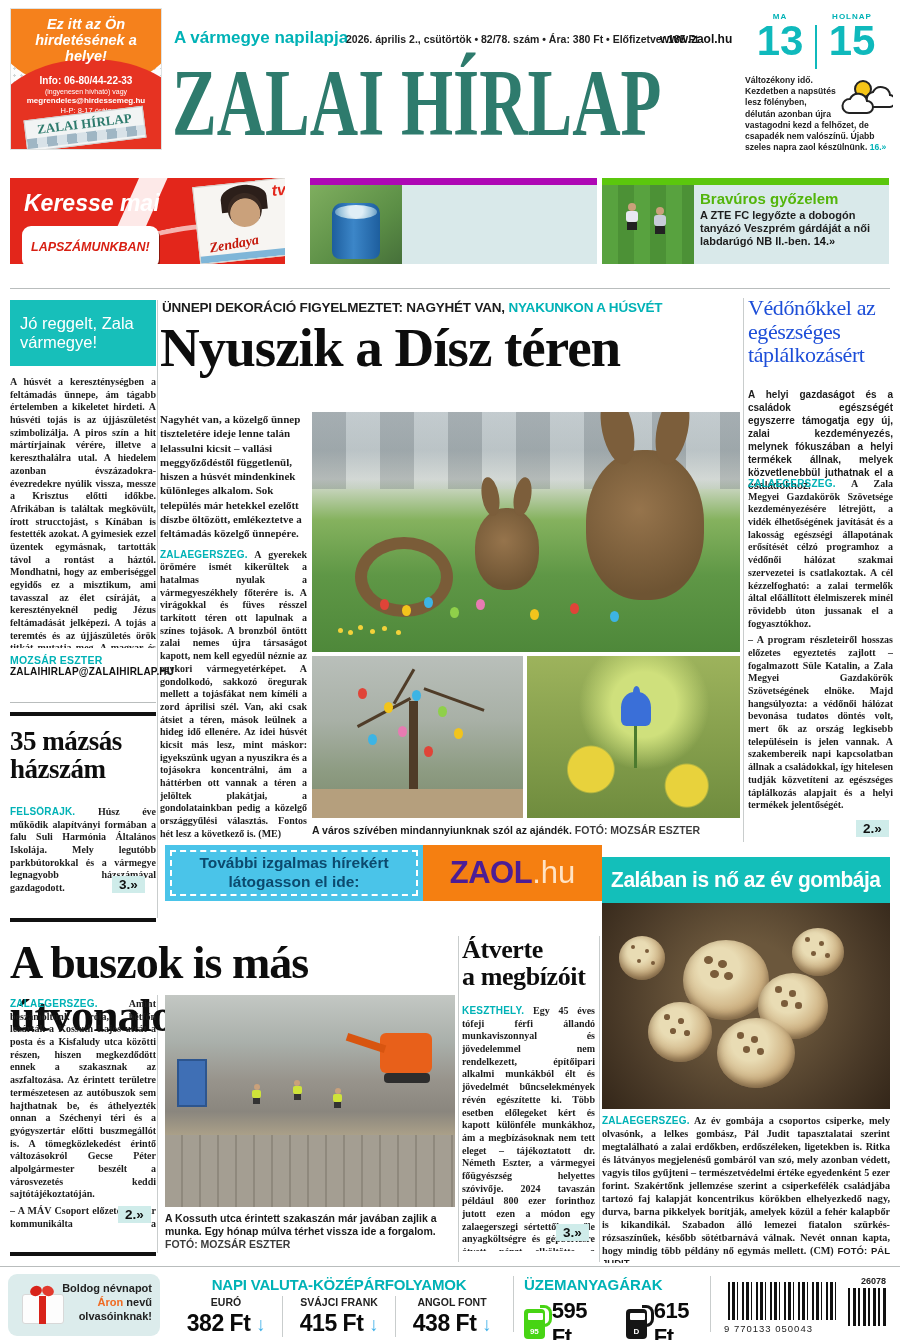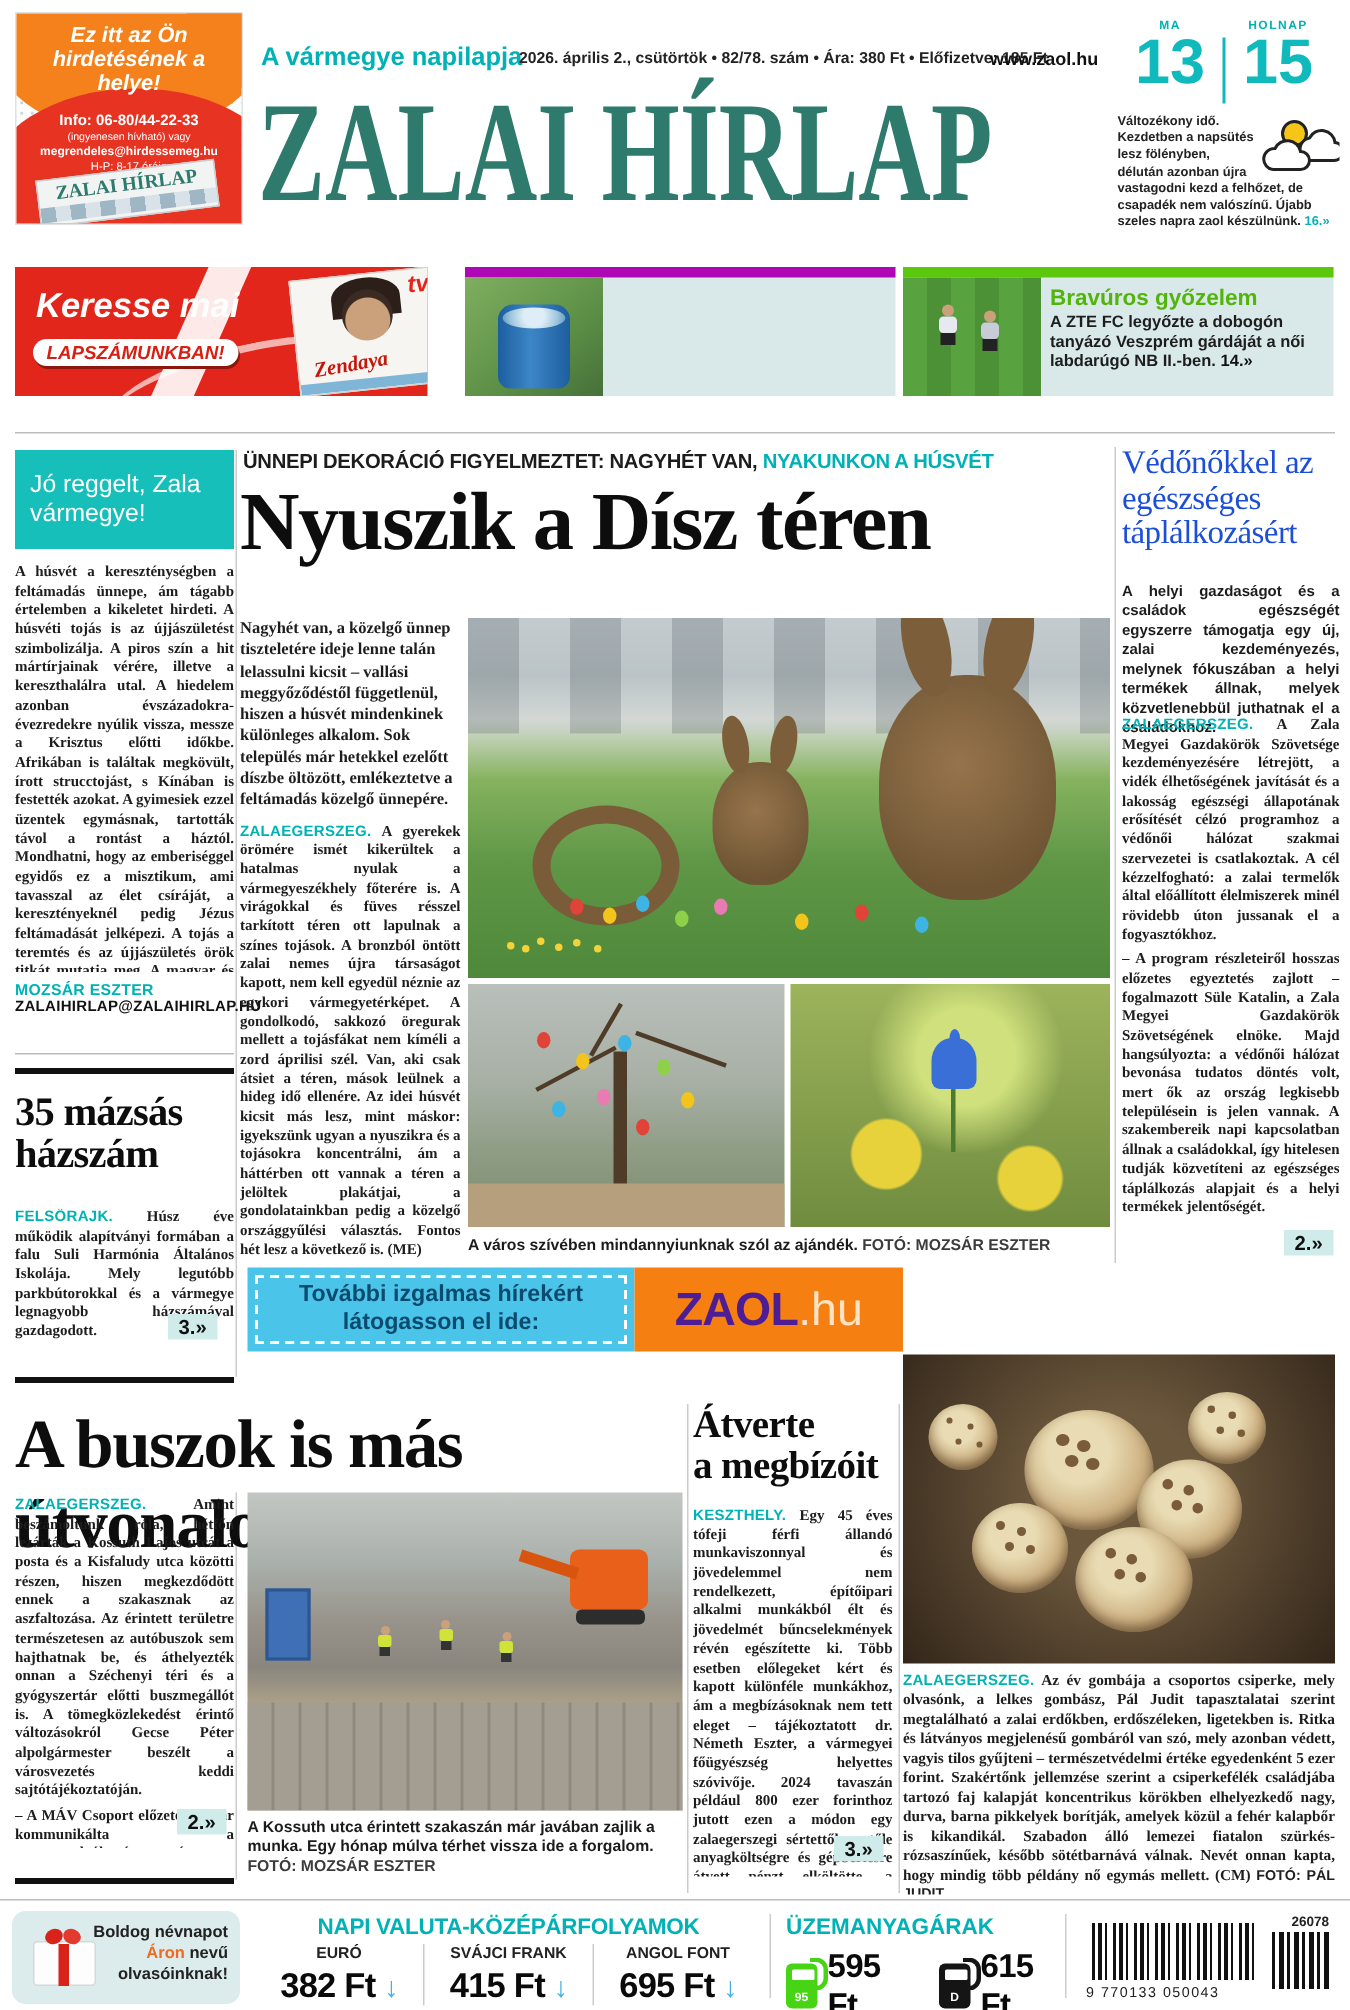--- a/index.html
+++ b/index.html
@@ -48,21 +48,21 @@
   .wx-text{margin-top:6px;font-size:8.6px;font-weight:bold;line-height:1.3;color:#222;width:148px;}
   .wx-ico{float:right;width:52px;height:40px;margin:2px 0 2px 4px;}
   
   .promo{left:10px;top:178px;width:275px;height:86px;background:#e3261b;overflow:hidden;}
   .promo:after{content:"";position:absolute;left:108px;top:-20px;width:26px;height:140px;background:#fff;
                transform:rotate(24deg);opacity:.9;}
   .promo-swoosh{position:absolute;left:60px;bottom:-30px;width:200px;height:60px;border-top:5px solid #fff;
                 border-radius:50%;transform:rotate(-12deg);opacity:.65;}
   .promo-t1{position:absolute;left:14px;top:12px;color:#fff;font-weight:bold;font-style:italic;font-size:23px;z-index:3;}
   .promo-t2{position:absolute;left:12px;top:48px;background:#fff;color:#d71f12;font-weight:bold;font-style:italic;
-            font-size:12.5px;padding:2px 9px;border-radius:9px;box-shadow:1px 2px 0 #8d170d;z-index:3;}
+            font-size:12.5px;padding:14px 9px;border-radius:9px;box-shadow:1px 2px 0 #8d170d;z-index:3;}
   .mag{position:absolute;left:186px;top:4px;width:96px;height:76px;background:#f7f5f2;transform:rotate(-6deg);
        border:1px solid #d5d0ca;z-index:2;overflow:hidden;}
   .mag-tv{position:absolute;right:4px;top:2px;color:#e3261b;font-weight:bold;font-style:italic;font-size:16px;}
   .mag-face{position:absolute;left:32px;top:10px;width:34px;height:34px;border-radius:50%;
             background:radial-gradient(circle at 50% 60%,#caa17b 55%,#3a2a22 58%);}
   .mag-hair{position:absolute;left:26px;top:2px;width:46px;height:26px;border-radius:50% 50% 0 0;background:#2c1f1a;}
   .mag-name{position:absolute;left:10px;bottom:8px;color:#c41609;font-weight:bold;font-style:italic;
             font-family:"Liberation Serif",serif;font-size:14px;transform:rotate(-4deg);}
   .mag-strip{position:absolute;left:0;bottom:0;width:100%;height:7px;background:#7fb6d8;}
   .teaser{top:178px;width:287px;height:86px;background:#d9e9ea;}
@@ -361,20 +361,23 @@
   <div class="badge" style="left:856px;top:820px;">2.»</div>
 
   <div class="abs zaol-blue">
     <div class="inner">További izgalmas hírekért látogasson el ide:</div>
   </div>
   <div class="abs zaol-orange">
     <span class="b">ZAOL</span>
       <span class="s">.hu</span>
   </div>
 
+  <div class="abs mush-bar">
+    <span>Zalában is nő az év gombája</span>
+  </div>
   <div class="photo mushphoto-art" style="left:602px;top:903px;width:288px;height:206px;">
     <div class="cap" style="left:28%;top:18%;width:86px;height:80px;">
         <i></i>
       </div>
     <div class="cap" style="left:54%;top:34%;width:70px;height:66px;">
         <i></i>
       </div>
     <div class="cap" style="left:16%;top:48%;width:64px;height:60px;">
         <i></i>
       </div>
@@ -464,21 +467,21 @@
       <div class="cur-val"><span>382 Ft</span>
         <span class="down">↓</span></div>
     </div>
     <div class="cur-cell">
       <div class="cur-label">SVÁJCI FRANK</div>
       <div class="cur-val"><span>415 Ft</span>
         <span class="down">↓</span></div>
     </div>
     <div class="cur-cell">
       <div class="cur-label">ANGOL FONT</div>
-      <div class="cur-val"><span>695 Ft</span>
+      <div class="cur-val"><span>438 Ft</span>
         <span class="down">↓</span></div>
     </div>
   </div>
 
   <div class="abs fuel-title">ÜZEMANYAGÁRAK</div>
   <div class="abs fuel-row">
     <div class="fuel-item">
       <div class="pump green">
         <div class="scr"></div>
           <div class="noz"></div>

